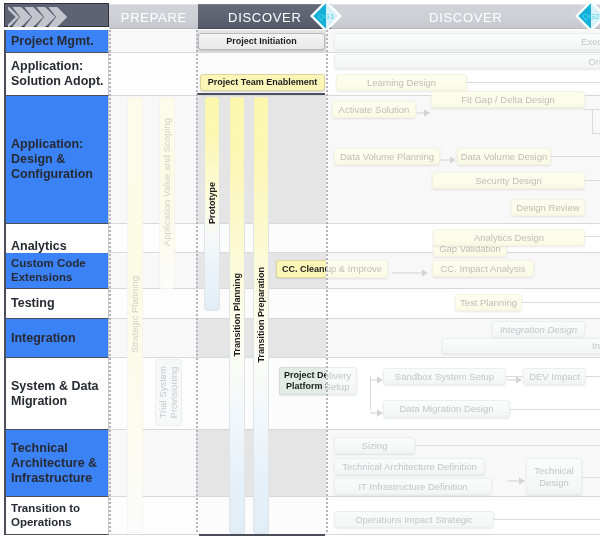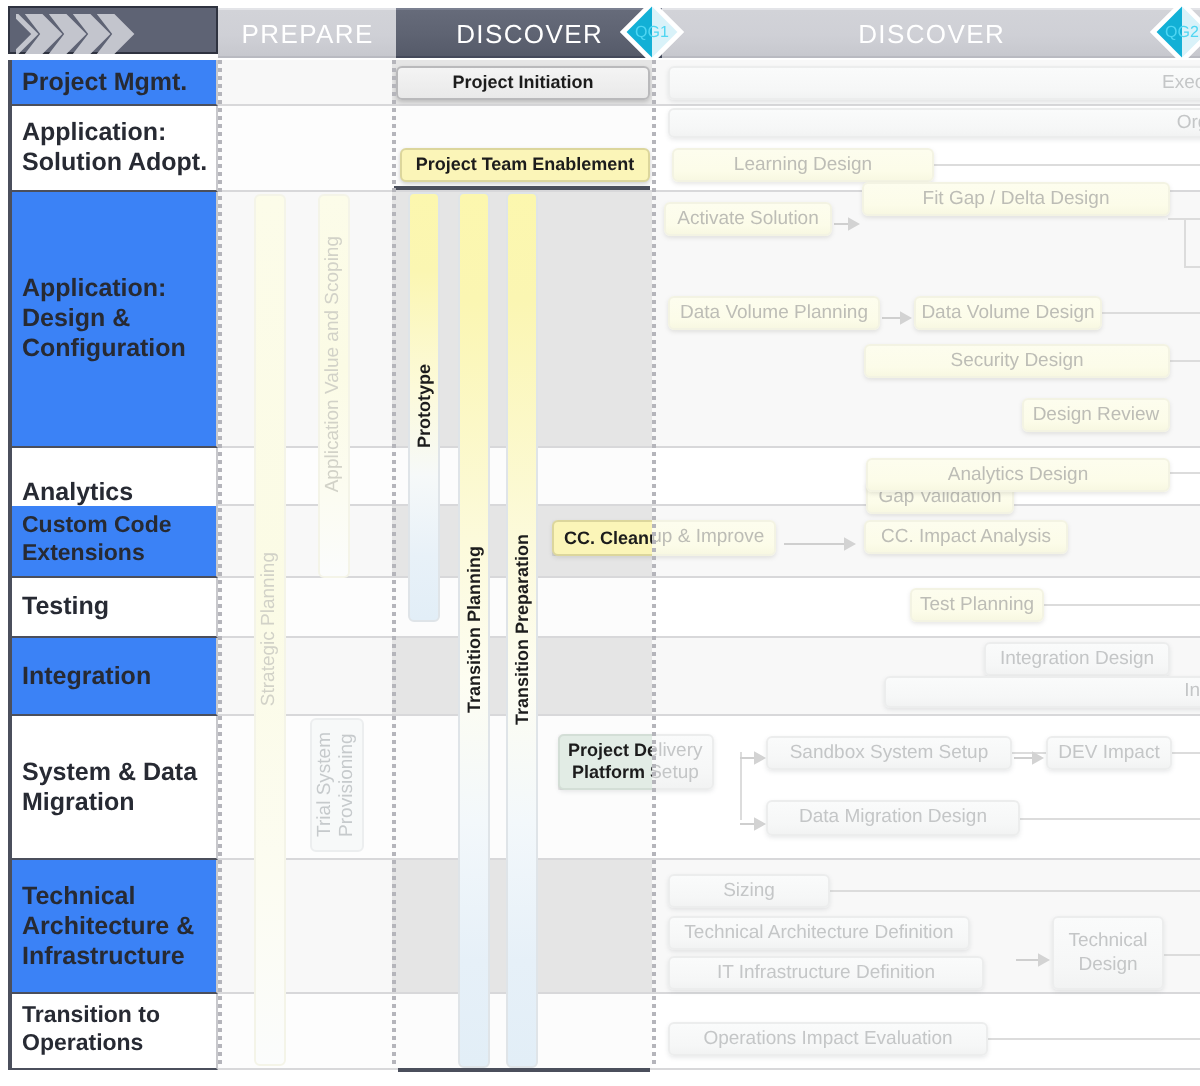--- a/index.html
+++ b/index.html
@@ -339,21 +339,21 @@
       </div>
       <div class="task cur" style="left: 276px; top: 260px; width: 112px; height: 18px; clip-path: inset(0px 62px 0px 0px);">
         <span style="white-space: pre-line;">CC. Cleanup &amp; Improve</span>
       </div>
       <div class="task future" style="left: 432px; top: 260px; width: 102px; height: 17px;">
         <span style="white-space: pre-line;">CC. Impact Analysis</span>
       </div>
       <div class="task future" style="left: 455px; top: 294px; width: 67px; height: 17px;">
         <span style="white-space: pre-line;">Test Planning</span>
       </div>
-      <div class="task futureg" style="left: 492px; top: 321px; width: 93px; height: 17px;">
+      <div class="task futureg" style="left: 492px; top: 321px; width: 93px; height: 17px; font-style: italic;">
         <span style="white-space: pre-line;">Integration Design</span>
       </div>
       <div class="task futureg" style="left: 442px; top: 338px; width: 432px; height: 16px;">
         <span style="white-space: pre-line;">Integration Testing and Cutover</span>
       </div>
       <div class="task futureg" style="left: 279px; top: 367px; width: 78px; height: 28px;">
         <span style="white-space: pre-line;">Project Delivery
 Platform Setup</span>
       </div>
       <div class="task green" style="left: 279px; top: 367px; width: 78px; height: 28px; clip-path: inset(0px 31px 0px 0px);">
@@ -376,21 +376,21 @@
         <span style="white-space: pre-line;">Technical Architecture Definition</span>
       </div>
       <div class="task futureg" style="left: 334px; top: 478px; width: 158px; height: 17px;">
         <span style="white-space: pre-line;">IT Infrastructure Definition</span>
       </div>
       <div class="task futureg" style="left: 526px; top: 458px; width: 56px; height: 37px;">
         <span style="white-space: pre-line;">Technical
 Design</span>
       </div>
       <div class="task futureg" style="left: 334px; top: 511px; width: 160px; height: 17px;">
-        <span style="white-space: pre-line;">Operations Impact Evaluation</span>
+        <span style="white-space: pre-line;">Operations Impact Strategic</span>
       </div>
     </div>
 
   <div id="dotlines">
       <div style="position: absolute; left: 197px; top: 93px; width: 128px; height: 2px; background: rgb(75, 79, 92);"></div>
       <div style="position: absolute; left: 199px; top: 534px; width: 126px; height: 2px; background: rgb(75, 79, 92);"></div>
       <div class="dotline" style="left: 109px;"></div>
       <div class="dotline" style="left: 196px;"></div>
       <div class="dotline" style="left: 326px;"></div>
     </div>

